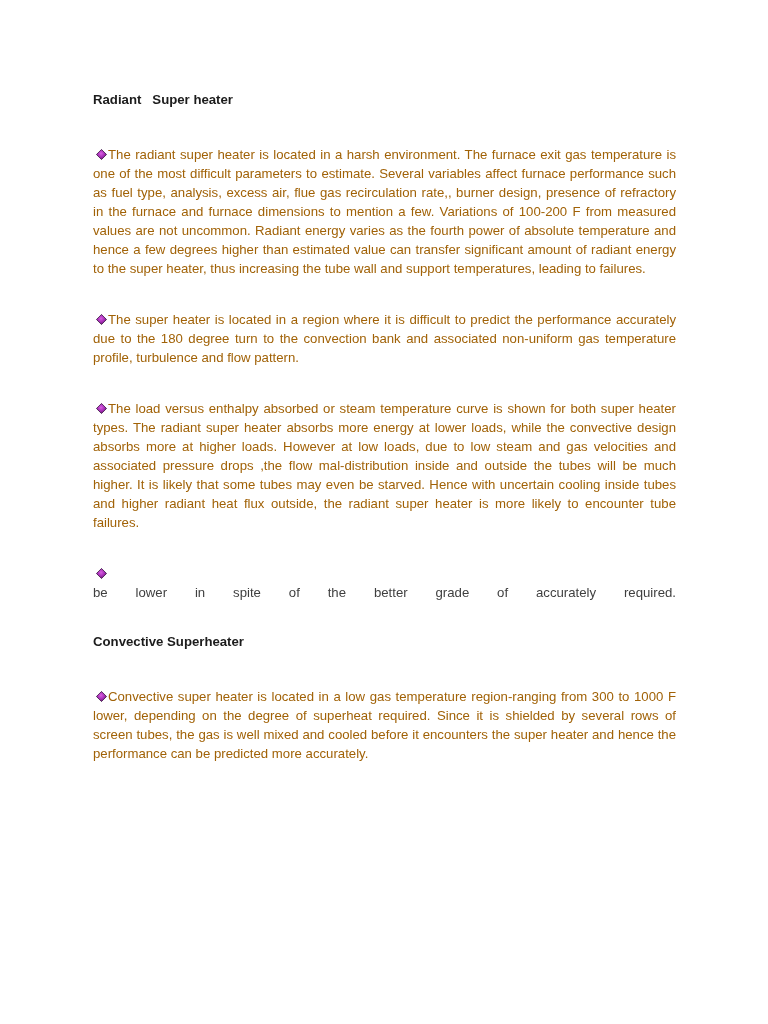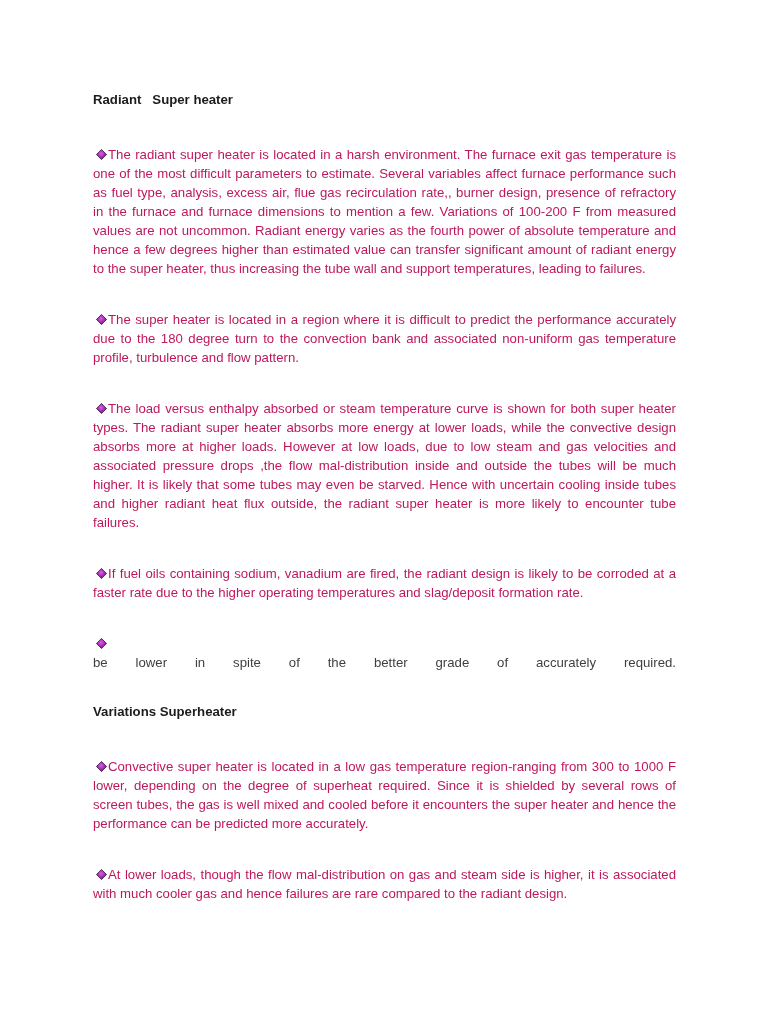--- a/index.html
+++ b/index.html
@@ -33,21 +33,21 @@
   }
   .para {
     font-size: 13.2px;
     line-height: 19px;
     color: #3f3f3f;
     text-align: justify;
     text-indent: 3px;
     margin: 0 0 32px 0;
   }
   .para .ptext {
-    color: #be185d;
+    color: #a16207;
   }
   .force-just {
     text-align: justify;
     text-align-last: justify;
     text-indent: 3px;
   }
   .lastline {
     display: block;
     text-align: justify;
     text-align-last: justify;
@@ -99,43 +99,33 @@
             <polygon points="6,0.5 11.5,6 6,11.5 0.5,6" fill="url(#dg)" stroke="#2a0733" stroke-width="0.8"></polygon>
           </svg></span><span class="ptext">The super heater is located in a region where it is difficult to predict the performance accurately due to the 180 degree turn to the convection bank and associated non-uniform gas temperature profile, turbulence and flow pattern.</span>
     </div>
 
     <div class="para">
       <span class="bullet"><svg width="11" height="11" viewBox="0 0 12 12">
             <polygon points="6,0.5 11.5,6 6,11.5 0.5,6" fill="url(#dg)" stroke="#2a0733" stroke-width="0.8"></polygon>
           </svg></span><span class="ptext">The load versus enthalpy absorbed or steam temperature curve is shown for both super heater types. The radiant super heater absorbs more energy at lower loads, while the convective design absorbs more at higher loads. However at low loads, due to low steam and gas velocities and associated pressure drops ,the flow mal-distribution inside and outside the tubes will be much higher. It is likely that some tubes may even be starved. Hence with uncertain cooling inside tubes and higher radiant heat flux outside, the radiant super heater is more likely to encounter tube failures.</span>
     </div>
 
-    <div class="para">
-      <span class="bullet"><svg width="11" height="11" viewBox="0 0 12 12">
-            <polygon points="6,0.5 11.5,6 6,11.5 0.5,6" fill="url(#dg)" stroke="#2a0733" stroke-width="0.8"></polygon>
-          </svg></span><span class="ptext">If fuel oils containing sodium, vanadium are fired, the radiant design is likely to be corroded at a faster rate due to the higher operating temperatures and slag/deposit formation rate.</span>
-    </div>
 
     <div class="para">
       <div class="force-just"><span class="bullet"><svg width="11" height="11" viewBox="0 0 12 12">
               <polygon points="6,0.5 11.5,6 6,11.5 0.5,6" fill="url(#dg)" stroke="#2a0733" stroke-width="0.8"></polygon>
             </svg></span></div>
       <span class="lastline">be lower in spite of the better grade of accurately required.</span>
     </div>
   </div>
 
   <div>
-    <div class="doc-heading second">Variations Superheater</div>
+    <div class="doc-heading second">Convective Superheater</div>
 
     <div class="para">
       <span class="bullet"><svg width="11" height="11" viewBox="0 0 12 12">
             <polygon points="6,0.5 11.5,6 6,11.5 0.5,6" fill="url(#dg)" stroke="#2a0733" stroke-width="0.8"></polygon>
           </svg></span><span class="ptext">Convective super heater is located in a low gas temperature region-ranging from 300 to 1000 F lower, depending on the degree of superheat required. Since it is shielded by several rows of screen tubes, the gas is well mixed and cooled before it encounters the super heater and hence the performance can be predicted more accurately.</span>
     </div>
 
-    <div class="para">
-      <span class="bullet"><svg width="11" height="11" viewBox="0 0 12 12">
-            <polygon points="6,0.5 11.5,6 6,11.5 0.5,6" fill="url(#dg)" stroke="#2a0733" stroke-width="0.8"></polygon>
-          </svg></span><span class="ptext">At lower loads, though the flow mal-distribution on gas and steam side is higher, it is associated with much cooler gas and hence failures are rare compared to the radiant design.</span>
-    </div>
   </div>
 
 </div>
 
 </body></html>

